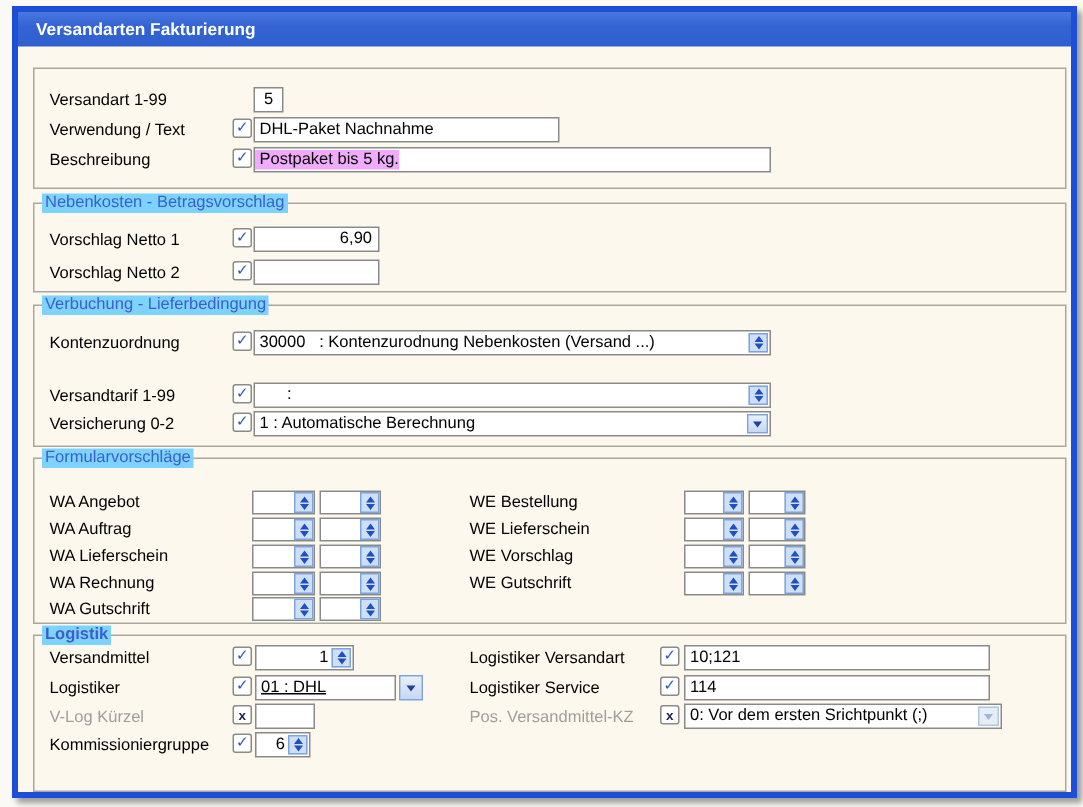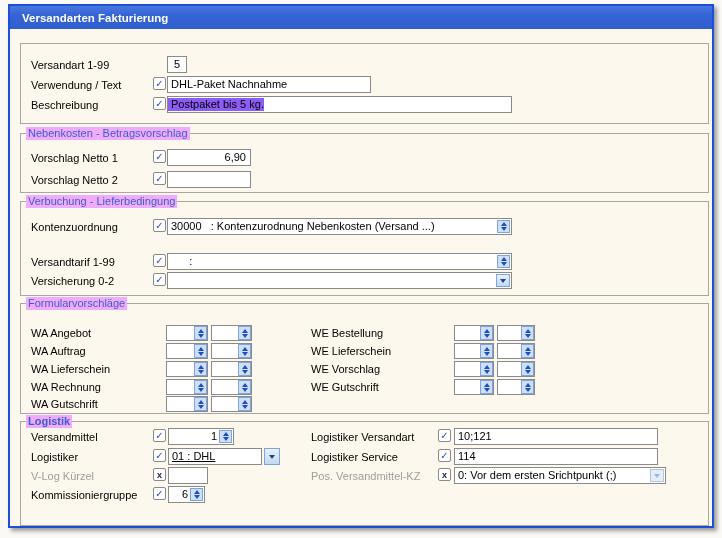--- a/index.html
+++ b/index.html
@@ -4,53 +4,53 @@
 <style>
   html,body{margin:0;padding:0;}
   body{
     width:722px;height:538px;overflow:hidden;
     background:#faf9f6;
     font-family:"Liberation Sans","DejaVu Sans",sans-serif;
     font-size:11px;color:#000;
   }
   .window{
     position:absolute;left:8px;top:4px;width:702px;height:520px;
-    border:2px solid #1d4ed8;background:#fdf8ee;
+    border:4px solid #1d4ed8;background:#fdf8ee;
     box-shadow:3px 3px 4px rgba(0,0,0,0.38);
   }
   .titlebar{
     position:absolute;left:0;top:0;right:0;height:23px;
     background:linear-gradient(180deg,#4a78e0 0%,#3464d4 40%,#3060ce 100%);
     display:flex;align-items:center;
   }
   .titlebar .title{color:#fff;font-weight:bold;font-size:11.5px;padding-left:12px;}
   .content{position:absolute;left:0;top:23px;right:0;bottom:0;}
   .box{position:absolute;border:1px solid #a8a8a0;background:transparent;}
   .fs-legend{
-    position:absolute;color:#3a5fcd;background:#f0abfc;
+    position:absolute;color:#3a5fcd;background:#7dd3fc;
     padding:0 2px;white-space:nowrap;line-height:13px;
   }
   .lbl{position:absolute;white-space:nowrap;line-height:13px;color:#000;}
   .lbl.dis{color:#9e9e9e;}
   .chk{
     position:absolute;width:13px;height:13px;background:#fff;
     border:1px solid #8a8a8a;border-radius:2px;box-sizing:border-box;
     display:flex;align-items:center;justify-content:center;
     font-size:10px;line-height:10px;font-weight:bold;color:#2b50c8;
   }
   .chk.cross{color:#22224a;font-size:9px;}
   .field{
     position:absolute;height:17px;background:#fff;border:1px solid #8a8a8a;
     box-sizing:border-box;display:flex;align-items:center;overflow:hidden;
   }
   .field .val{white-space:pre;padding-left:3px;line-height:13px;}
   .field.center{justify-content:center;}
   .field.center .val{padding:0;}
   .field.rightpad .val{position:absolute;right:16px;padding:0;}
-  .field .sel{background:#8b5cf6;}
+  .field .sel{background:#f0abfc;}
   .spin{
     position:absolute;right:1px;top:1px;bottom:1px;width:13px;
     background:#cee0f8;border:1px solid #7fa3dc;box-sizing:border-box;
     display:flex;flex-direction:column;align-items:center;justify-content:center;
     cursor:default;
   }
   .spin .up{width:0;height:0;border-left:3px solid transparent;border-right:3px solid transparent;border-bottom:4px solid #2050c0;margin-bottom:1px;}
   .spin .dn{width:0;height:0;border-left:3px solid transparent;border-right:3px solid transparent;border-top:4px solid #2050c0;}
   .ddbtn{
     position:absolute;right:1px;top:1px;bottom:1px;width:14px;
@@ -123,20 +123,21 @@
       <span class="val">      :</span>
       <span class="spin">
           <span class="up"></span>
           <span class="dn"></span>
         </span>
     </div>
 
     <div class="lbl" style="left:21px;top:246px;">Versicherung 0-2</div>
     <div class="chk" style="left:143px;top:244px;">✓</div>
     <div class="field" style="left:157px;top:243px;width:345px;">
+      <span class="val">1 : Automatische Berechnung</span>
       <span class="ddbtn">
           <span class="arr"></span>
         </span>
     </div>
 
     <div class="box" style="left:10px;top:274px;width:687px;height:109px;"></div>
     <div class="fs-legend" style="left:16px;top:268px;">Formularvorschläge</div>
 
     <div class="lbl" style="left:21px;top:298px;">WA Angebot</div>
     <div class="spinbox" style="left:156px;top:296px;width:42px;">

